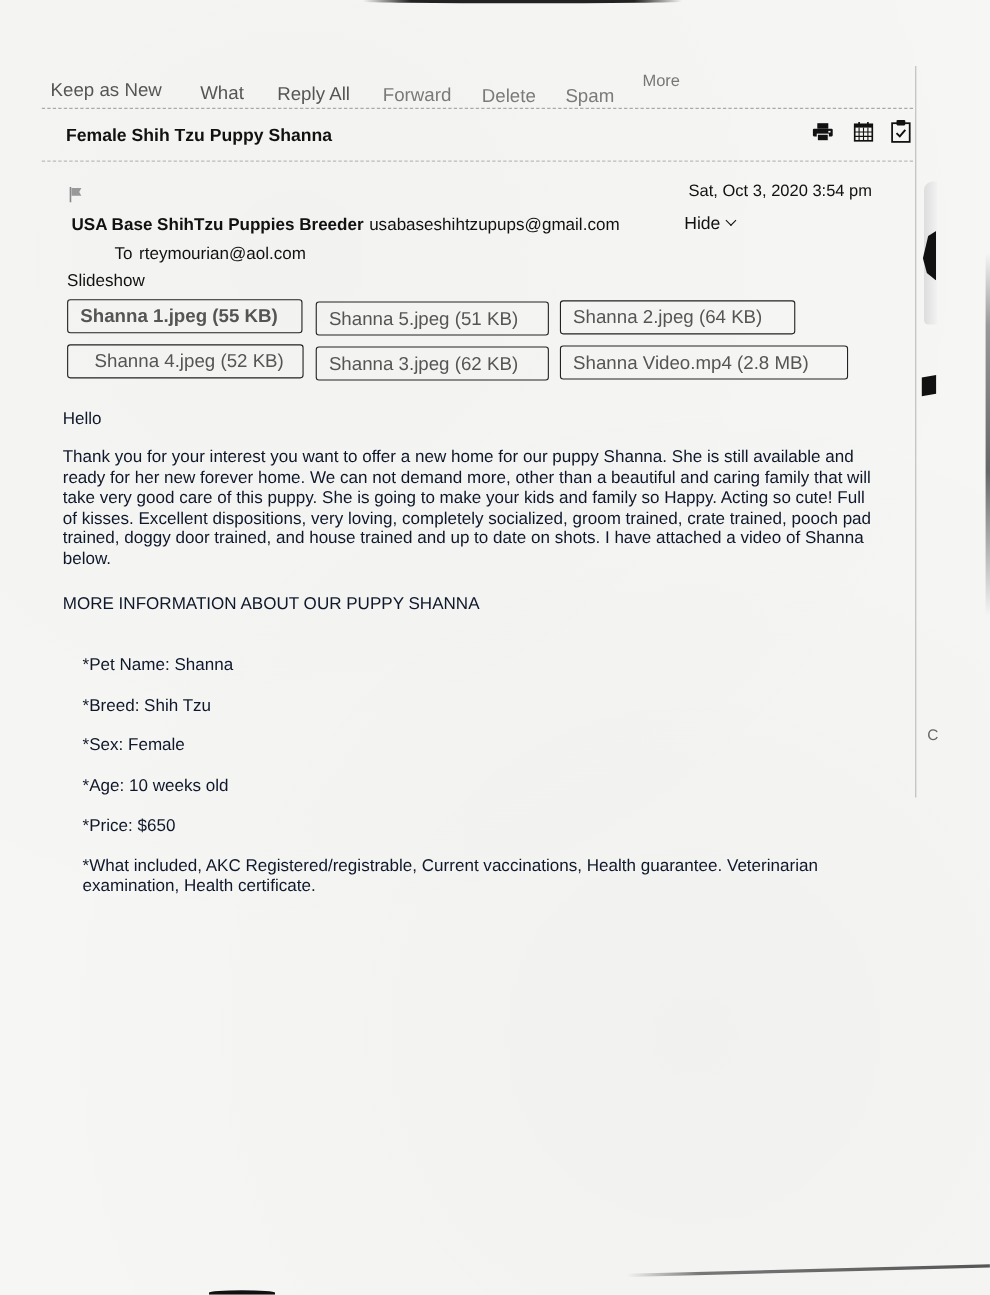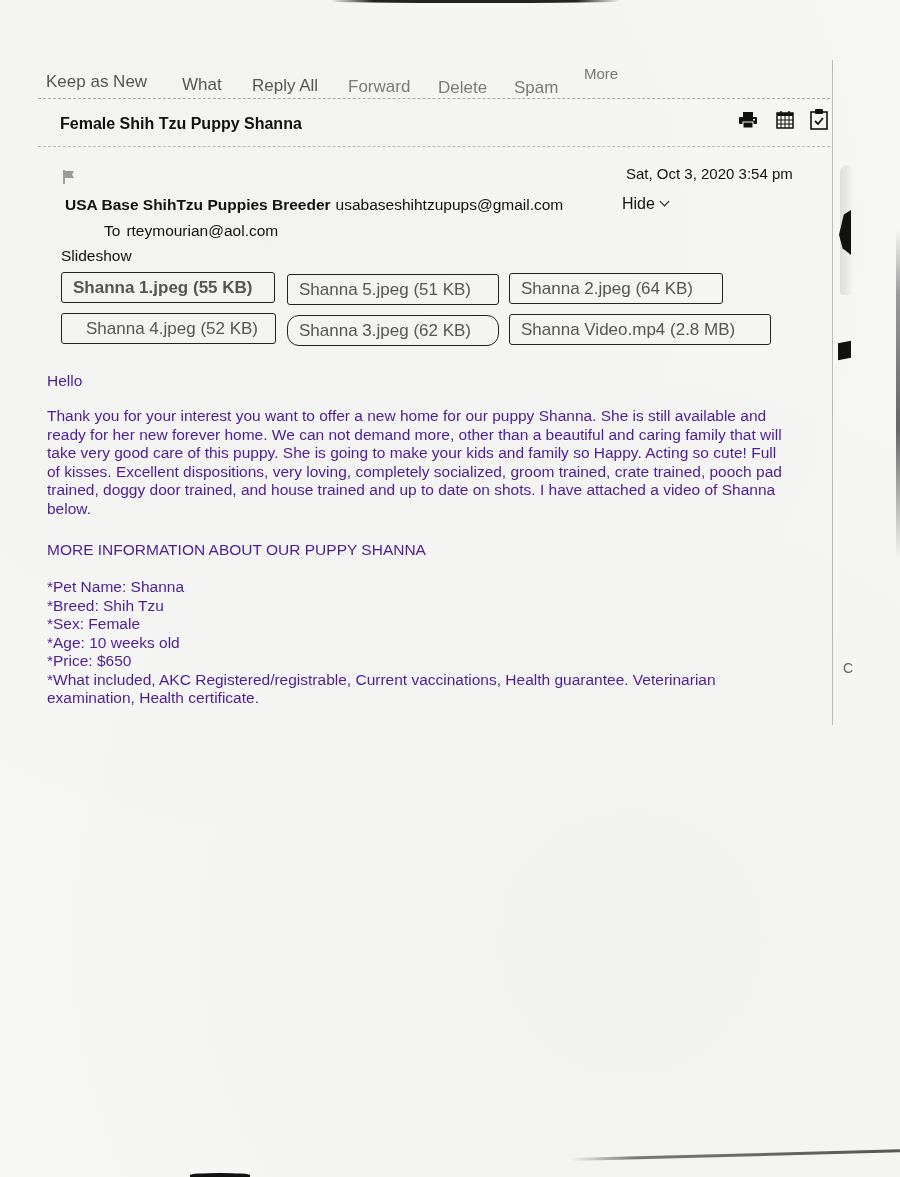--- a/index.html
+++ b/index.html
@@ -195,31 +195,31 @@
       padding: 0 11px;
       box-sizing: border-box;
       white-space: nowrap;
       cursor: pointer;
       background: transparent;
     }
 
     
     .body-text {
       position: absolute;
-      left: 47px;
+      left: 57px;
       width: 740px;
       font-size: 15.5px;
       line-height: 18.5px;
-      color: #4c1d95;
+      color: #0f172a;
     }
     .greeting { top: 372px; }
     .paragraph { top: 407px; }
     .info-heading { top: 541px; }
     .info-list { top: 578px; margin: 0; padding: 0; list-style: none; }
-    .info-list li { margin: 0; }
+    .info-list li { margin: 18px; }
   </style>
 </head>
 <body>
 
 <div class="paper"></div>
 <div class="scan-top-edge"></div>
 <div class="scan-bottom-edge"></div>
 <div class="scan-bottom-blob"></div>
 <div class="right-edge-shadow"></div>
 
@@ -285,21 +285,21 @@
   <span class="to-label">To</span><span>rteymourian@aol.com</span>
 </div>
 
 <span class="slideshow">Slideshow</span>
 
 <div class="attachments">
   <div class="attachment" style="left:0; top:0; width:214px;font-weight:bold;">Shanna 1.jpeg (55 KB)</div>
   <div class="attachment" style="left:226px; top:2px; width:212px;">Shanna 5.jpeg (51 KB)</div>
   <div class="attachment" style="left:448px; top:1px; width:214px;">Shanna 2.jpeg (64 KB)</div>
   <div class="attachment" style="left:0; top:41px; width:215px;padding-left:24px;">Shanna 4.jpeg (52 KB)</div>
-  <div class="attachment" style="left:226px; top:43px; width:212px;border-radius:12px;">Shanna 3.jpeg (62 KB)</div>
+  <div class="attachment" style="left:226px; top:43px; width:212px;">Shanna 3.jpeg (62 KB)</div>
   <div class="attachment" style="left:448px; top:42px; width:262px;">Shanna Video.mp4 (2.8 MB)</div>
 </div>
 
 <div class="body-text greeting">Hello</div>
 <div class="body-text paragraph">Thank you for your interest you want to offer a new home for our puppy Shanna. She is still available and ready for her new forever home. We can not demand more, other than a beautiful and caring family that will take very good care of this puppy. She is going to make your kids and family so Happy. Acting so cute! Full of kisses. Excellent dispositions, very loving, completely socialized, groom trained, crate trained, pooch pad trained, doggy door trained, and house trained and up to date on shots. I have attached a video of Shanna below.</div>
 <div class="body-text info-heading">MORE INFORMATION ABOUT OUR PUPPY SHANNA</div>
 <ul class="body-text info-list">
   <li>*Pet Name: Shanna</li>
   <li>*Breed: Shih Tzu</li>
   <li>*Sex: Female</li>

